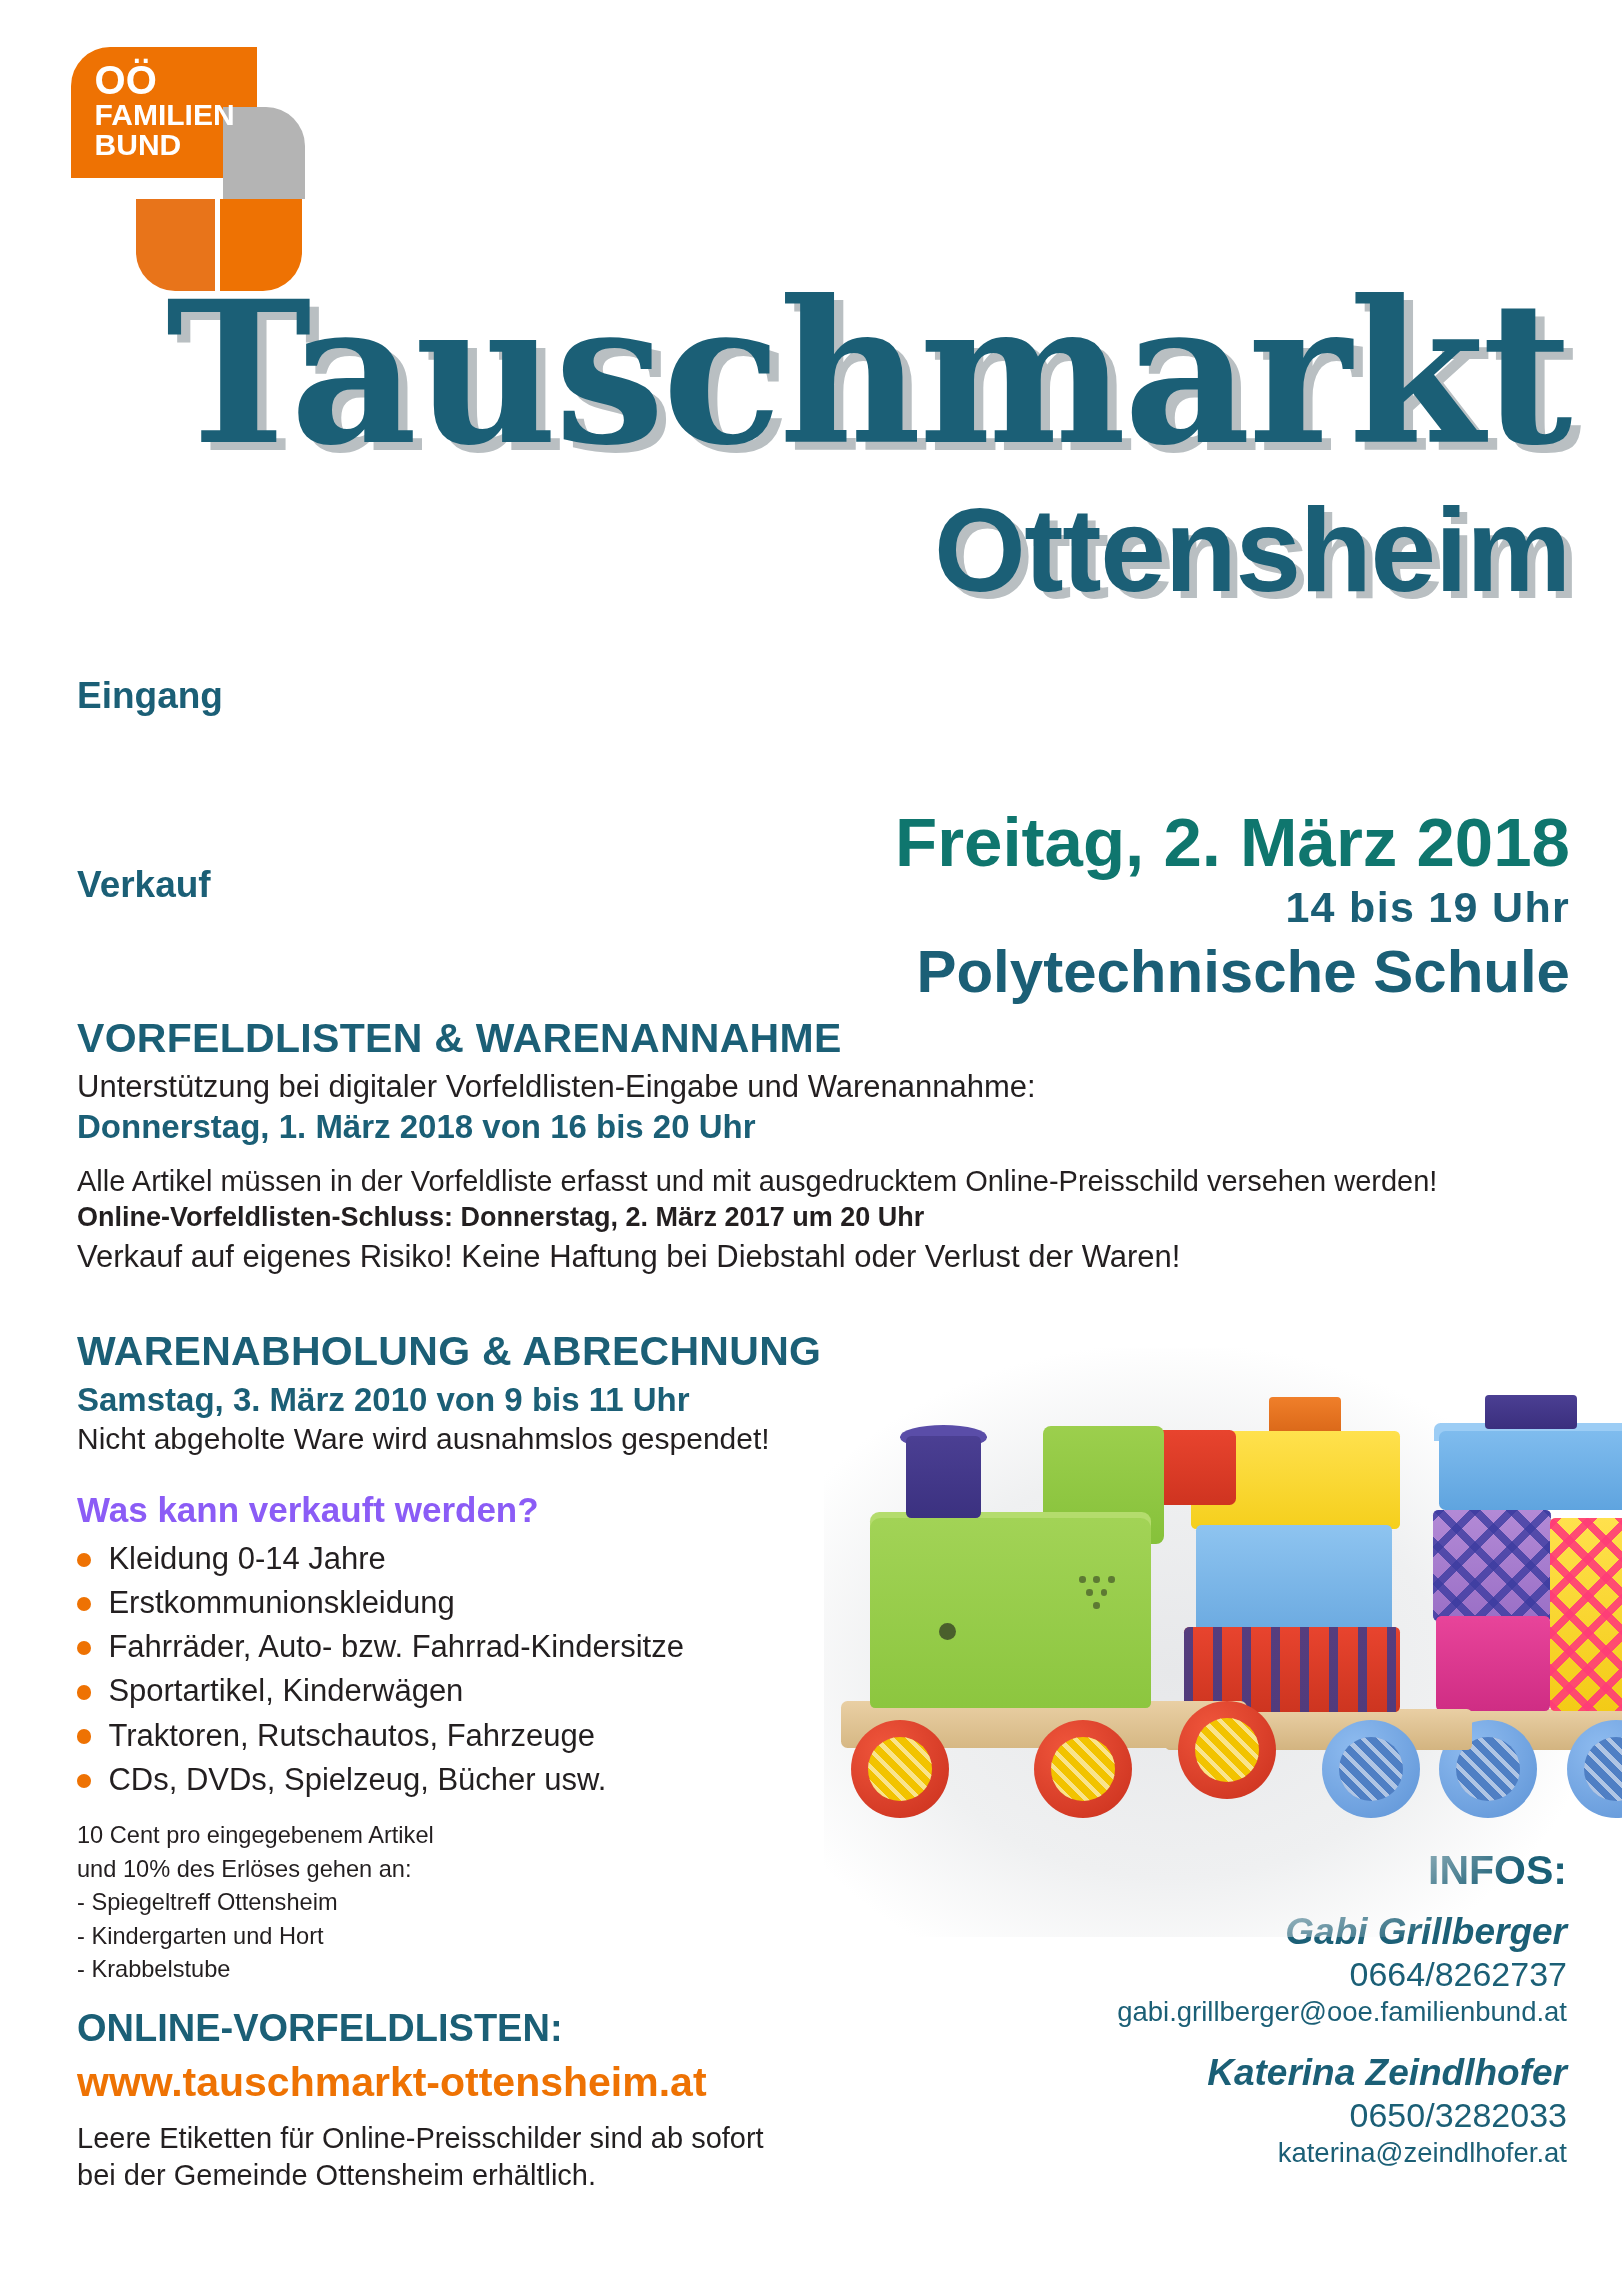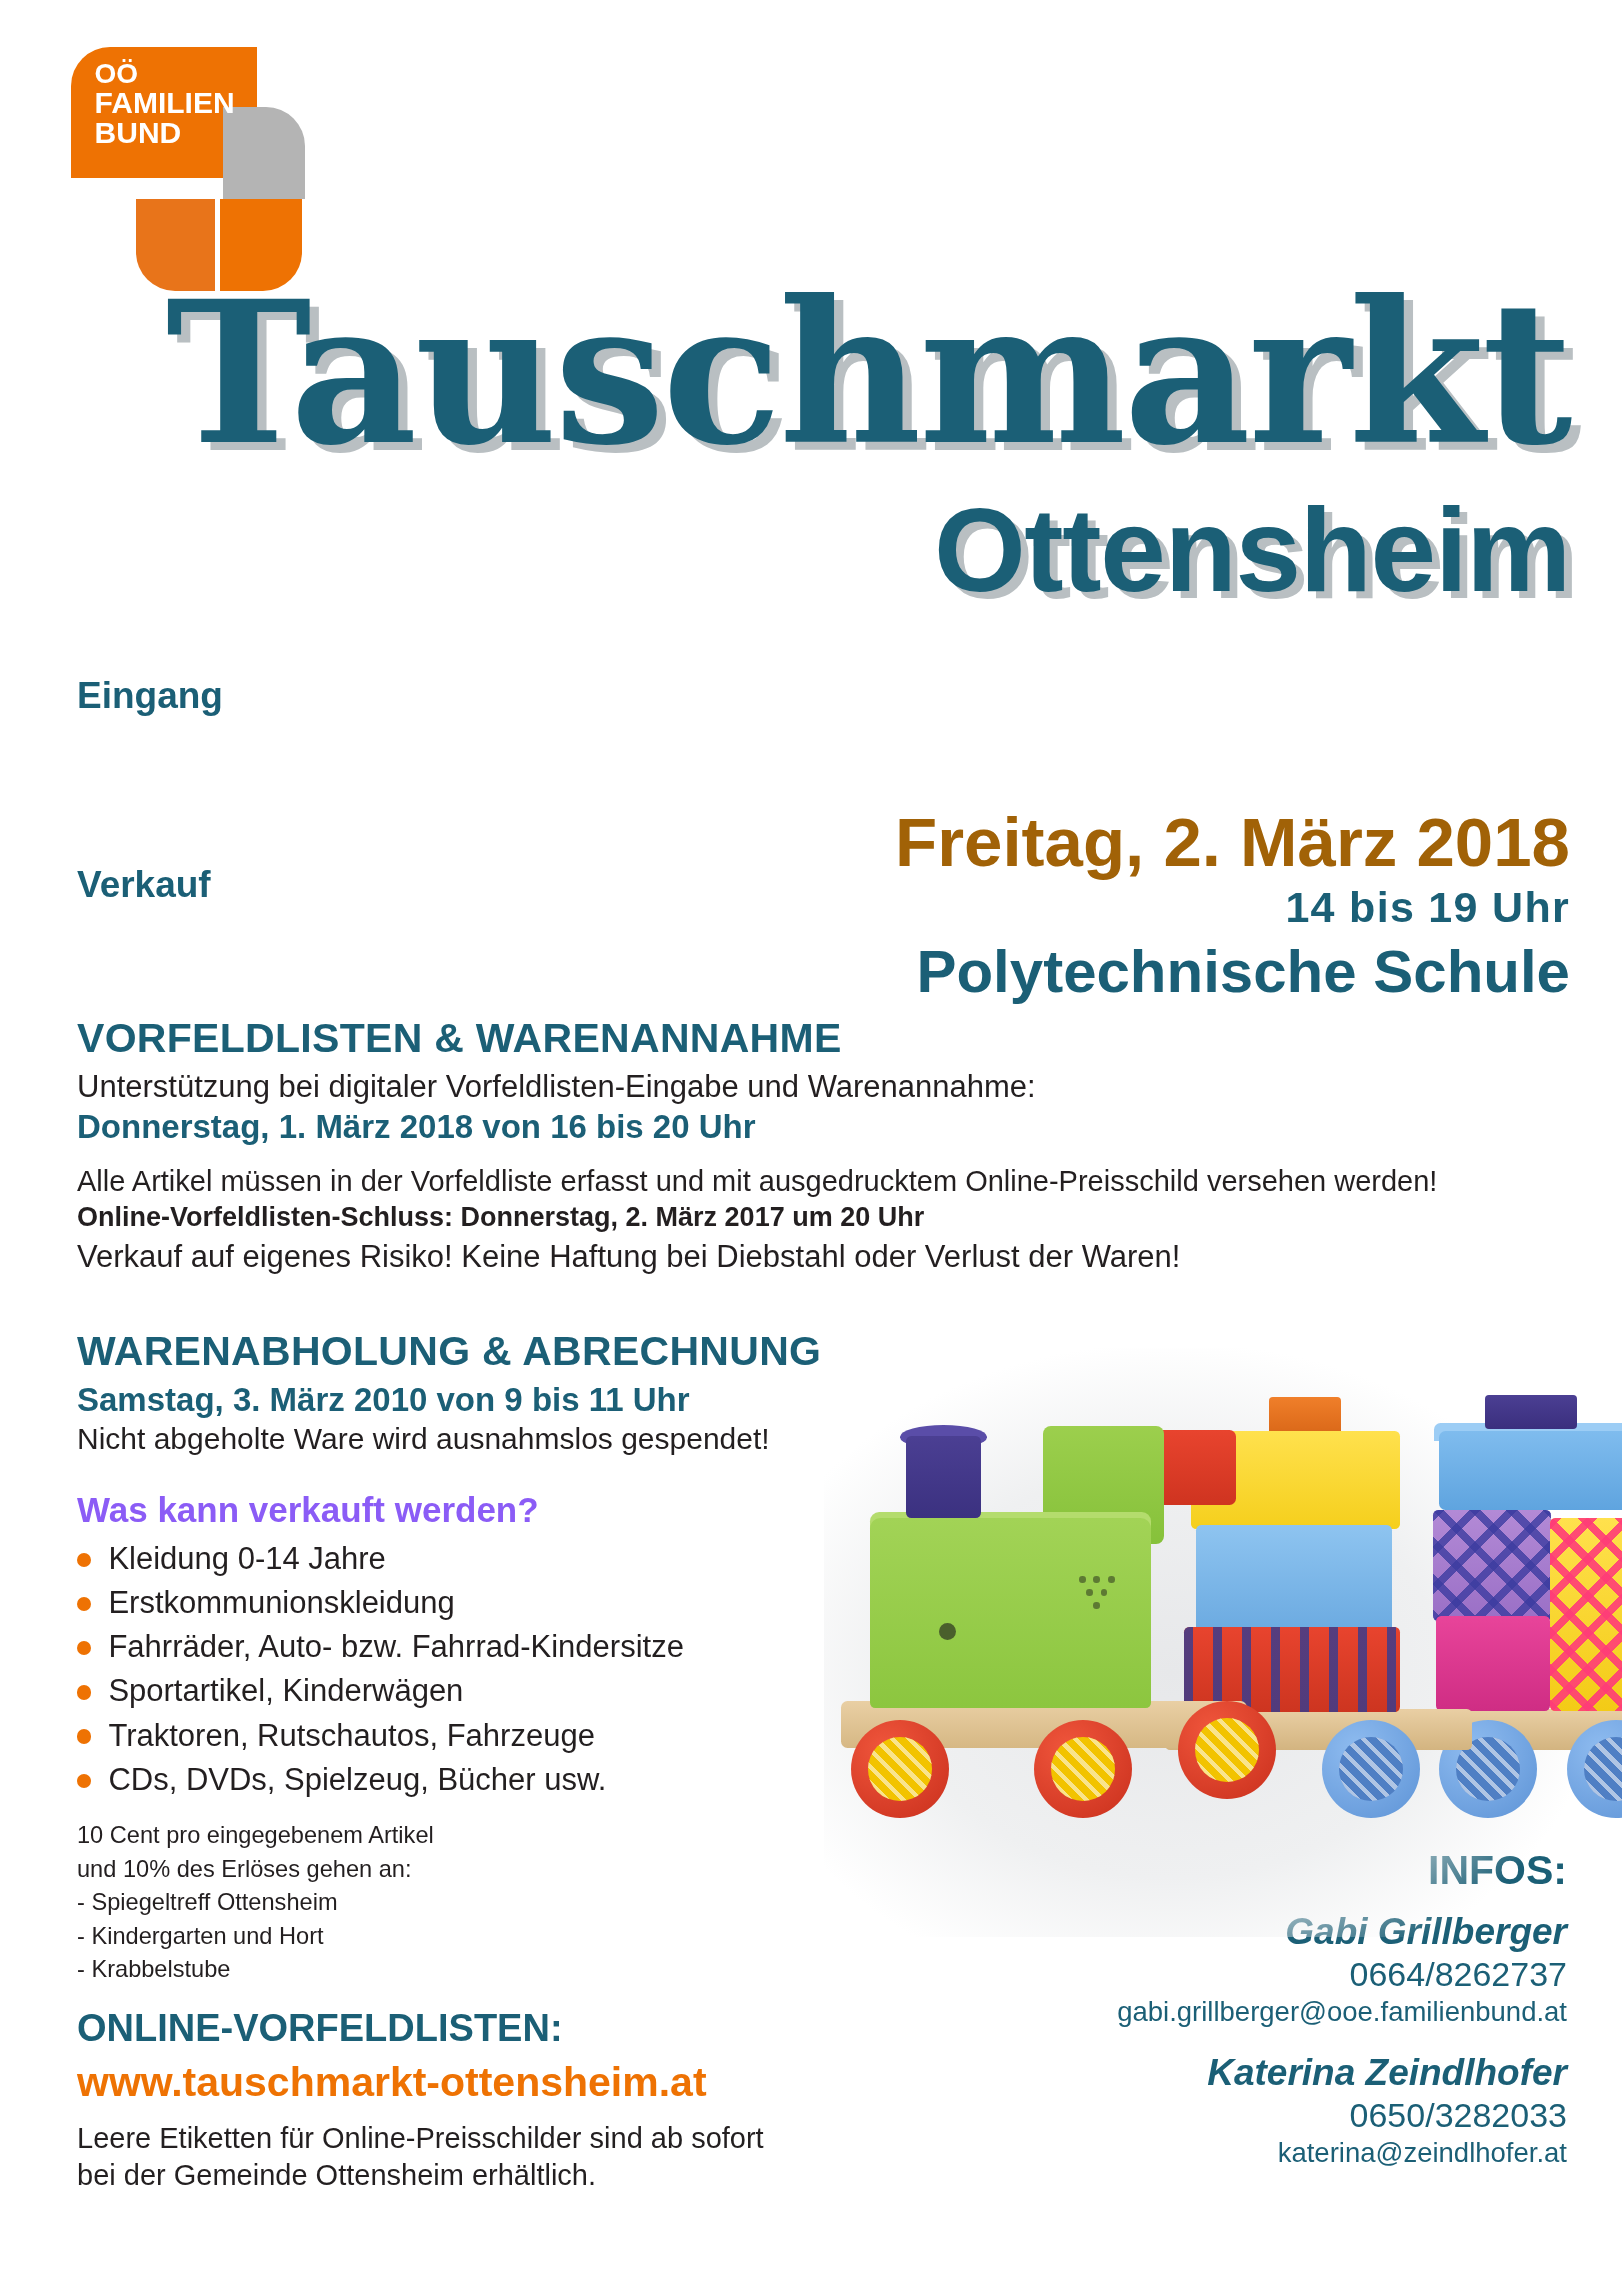--- a/index.html
+++ b/index.html
@@ -58,21 +58,21 @@
   .logo-text {
     position: absolute;
     left: 23.6px;
     top: 13px;
     width: 164px;
     color: #ffffff;
     font-weight: bold;
     line-height: 1.0;
     letter-spacing: 0px;
   }
-  .logo-line1 { font-size: 28px; }
+  .logo-line1 { font-size: 40px; }
   .logo-line2 { font-size: 30px; }
   .logo-line3 { font-size: 30px; }
 
   
   #title-wrap {
     position: absolute;
     left: 0;
     top: 275px;
     width: 1622px;
     height: 406px;
@@ -129,21 +129,21 @@
 
   
   #date-main {
     position: absolute;
     left: 0;
     top: 803px;
     width: 1570px;
     text-align: right;
     font-size: 69px;
     font-weight: bold;
-    color: #a16207;
+    color: #0f766e;
   }
   #date-time {
     position: absolute;
     left: 0;
     top: 883px;
     width: 1570px;
     text-align: right;
     font-size: 43px;
     font-weight: bold;
     color: #1b5f76;

